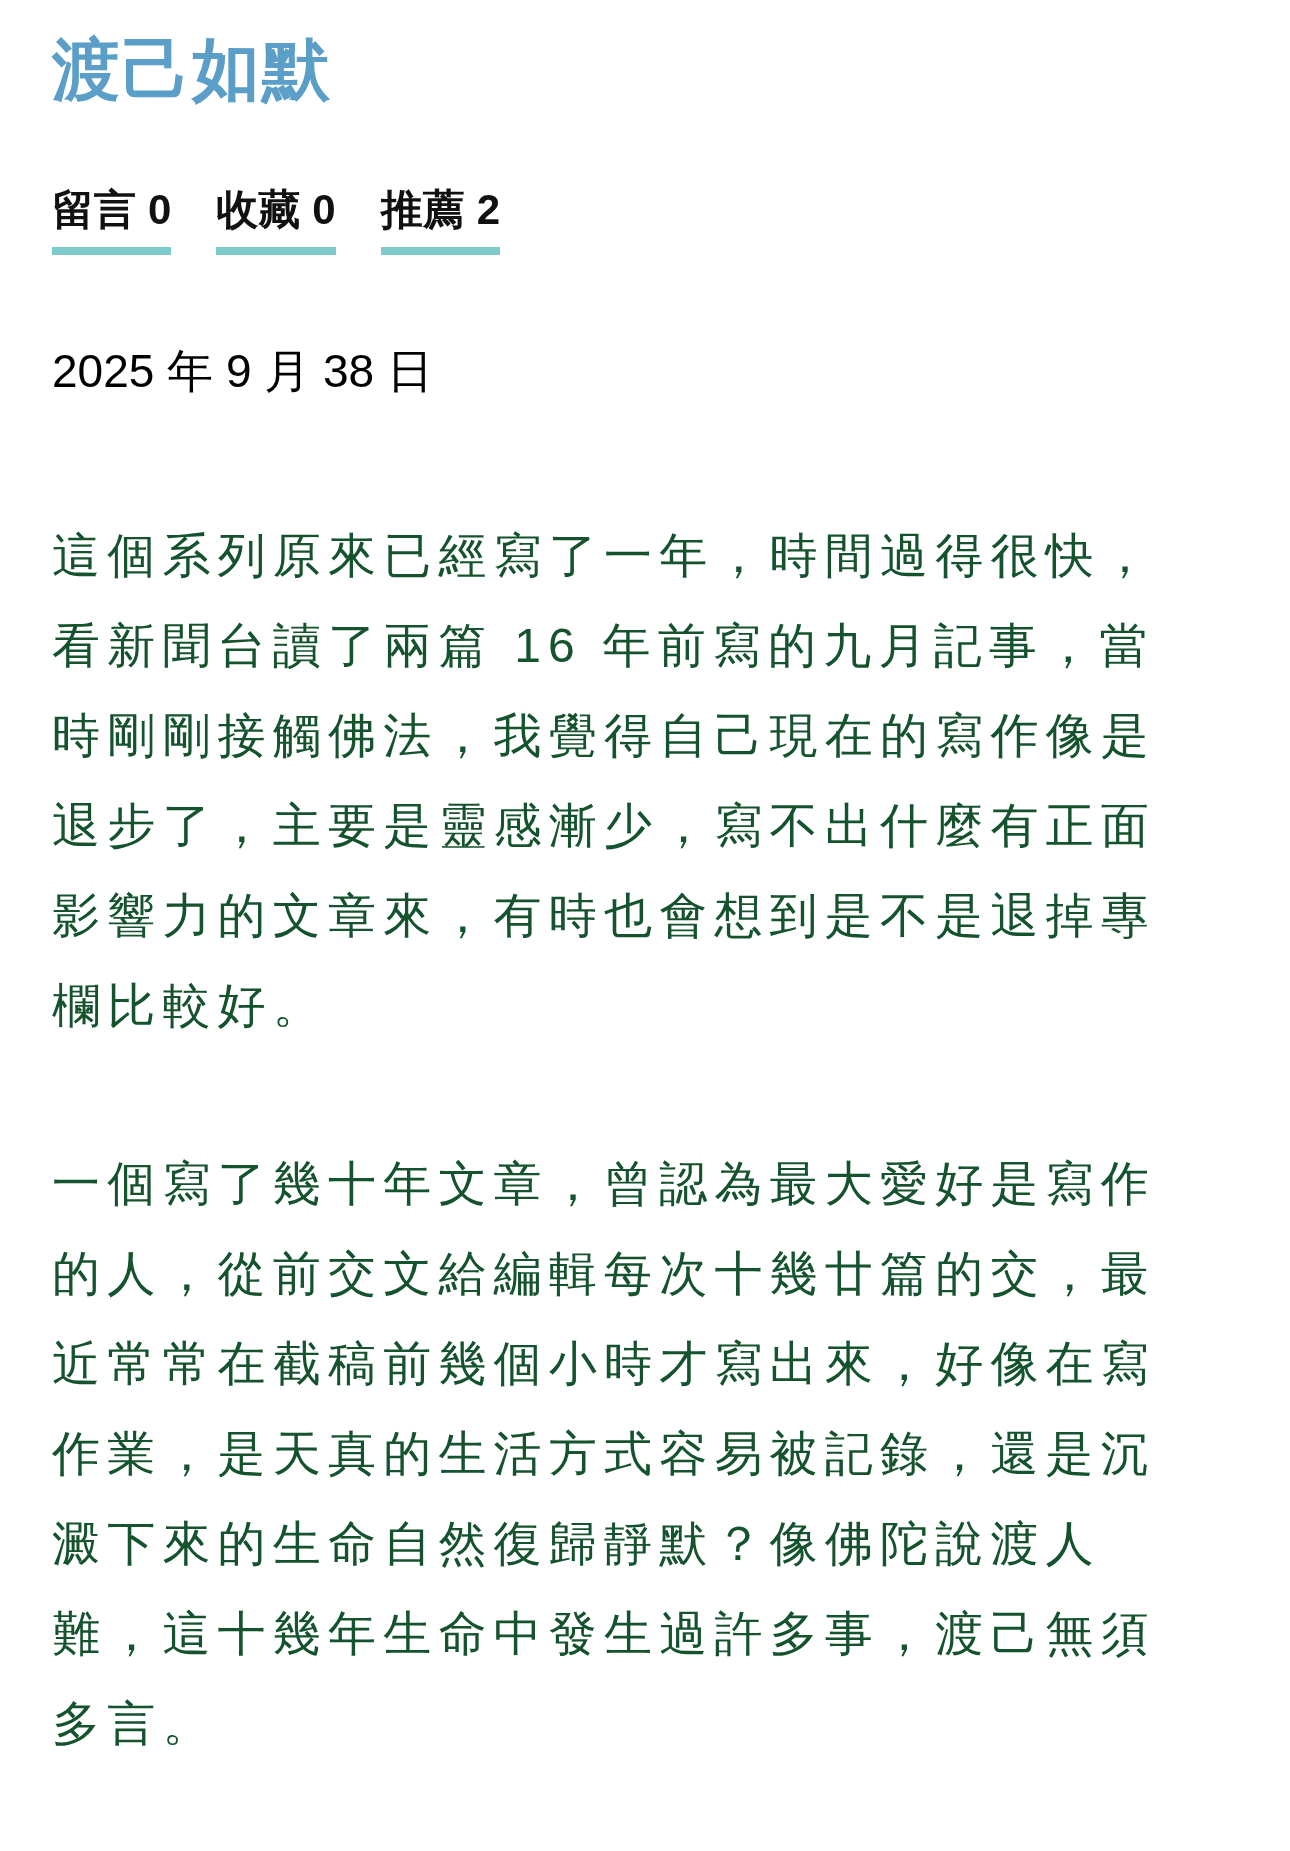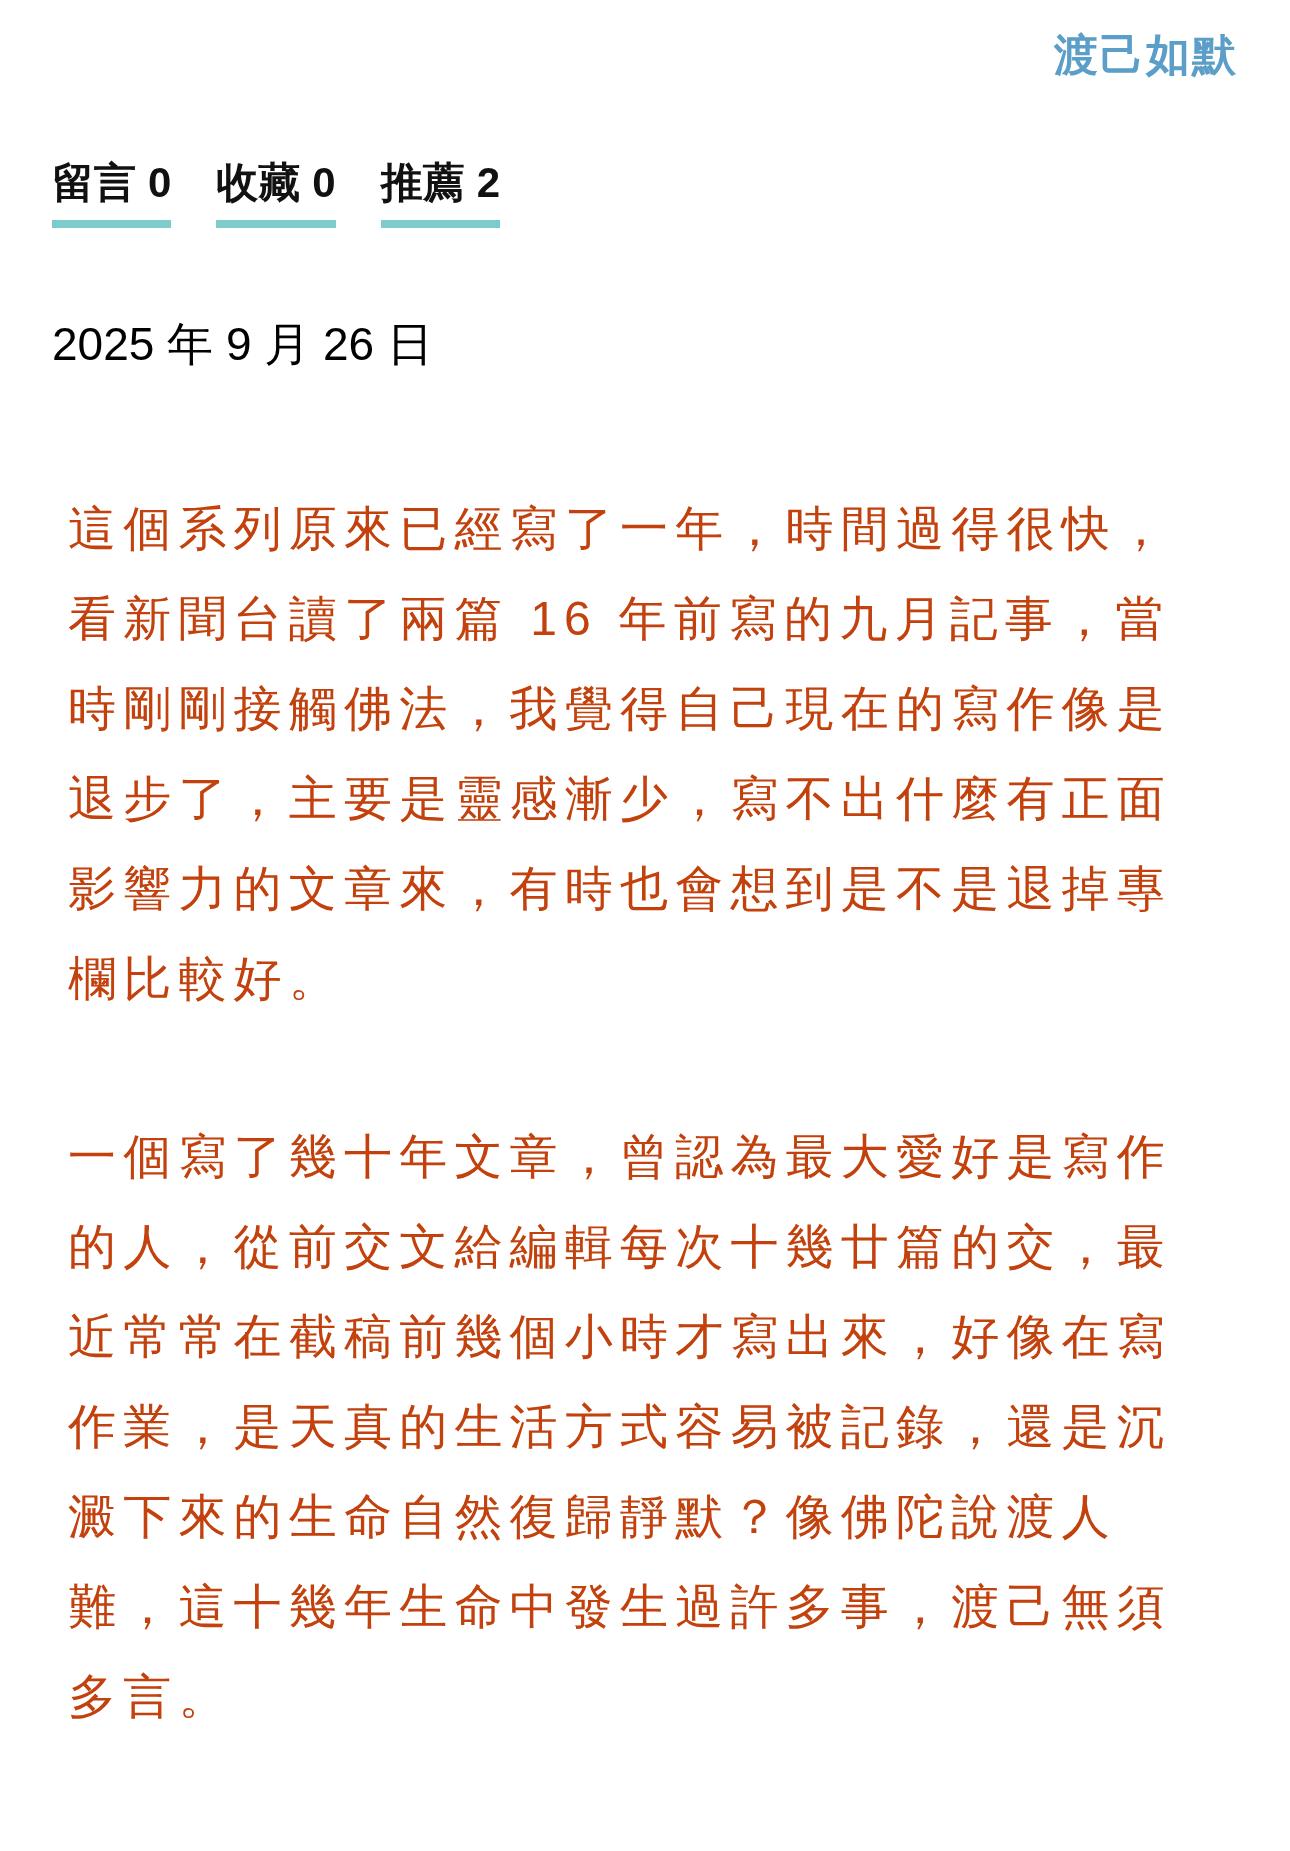--- a/index.html
+++ b/index.html
@@ -13,26 +13,25 @@
     font-family: "Liberation Sans", sans-serif;
     color: #000000;
     box-sizing: border-box;
   }
   .page {
     padding: 30px 52px 60px 52px;
     box-sizing: border-box;
   }
   .article-title {
     margin: 0;
-    font-size: 44px;
+    font-size: 68px;
     line-height: 1.15;
     font-weight: 700;
     color: var(--accent-title, #5B9EC7);
     letter-spacing: 2px;
-    text-align: right;
   }
   .meta-row {
     margin-top: 74px;
     display: flex;
     align-items: flex-start;
   }
   .meta-link {
     display: inline-flex;
     align-items: baseline;
     gap: 12px;
@@ -45,26 +44,26 @@
     text-decoration: none;
     cursor: pointer;
   }
   .article-date {
     margin-top: 88px;
     font-size: 46px;
     line-height: 56px;
     color: #000000;
   }
   .body-para {
-    margin: 16px;
+    margin: 0;
     margin-top: 112px;
     font-size: 48px;
     line-height: 90px;
     letter-spacing: 0.15em;
-    color: #c2410c;
+    color: #14532d;
     white-space: pre-line;
   }
   .body-para + .body-para {
     margin-top: 88px;
   }
 </style>
 </head>
 <body>
 
 <div class="page">
@@ -79,21 +78,21 @@
     <a class="meta-link">
       <span>收藏</span>
       <span>0</span>
     </a>
     <a class="meta-link">
       <span>推薦</span>
       <span>2</span>
     </a>
   </nav>
 
-  <div class="article-date">2025 年 9 月 26 日</div>
+  <div class="article-date">2025 年 9 月 38 日</div>
 
   <p class="body-para">這個系列原來已經寫了一年，時間過得很快，
 看新聞台讀了兩篇 16 年前寫的九月記事，當
 時剛剛接觸佛法，我覺得自己現在的寫作像是
 退步了，主要是靈感漸少，寫不出什麼有正面
 影響力的文章來，有時也會想到是不是退掉專
 欄比較好。</p>
 
   <p class="body-para">一個寫了幾十年文章，曾認為最大愛好是寫作
 的人，從前交文給編輯每次十幾廿篇的交，最

